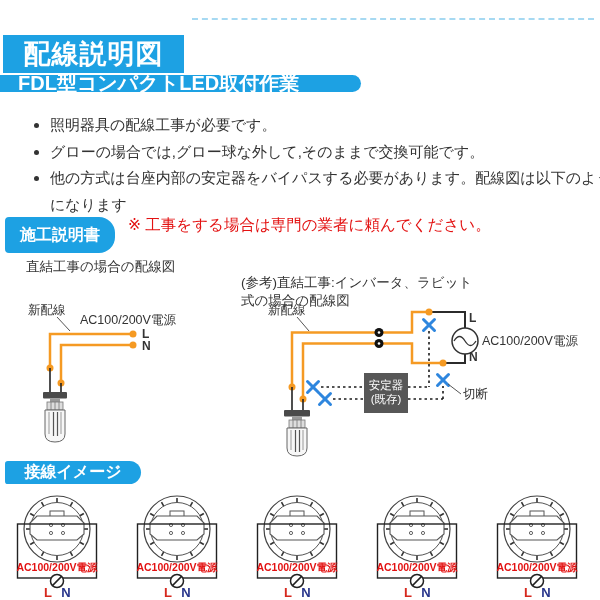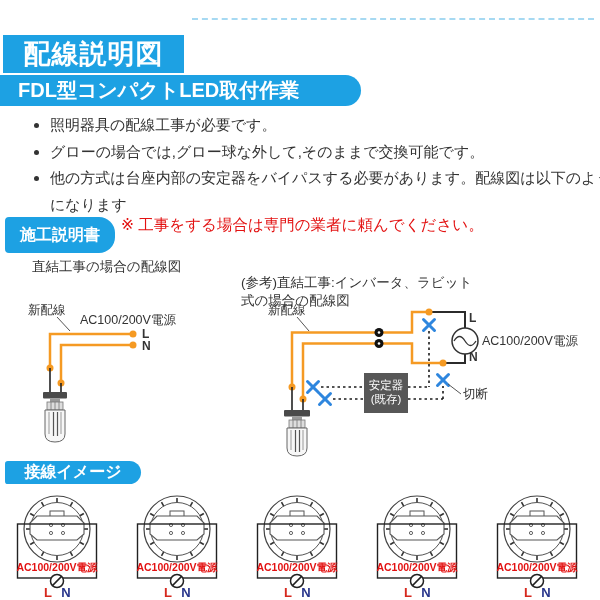--- a/index.html
+++ b/index.html
@@ -11,34 +11,34 @@
   
   .title-box{
     left:3px;top:3px;width:181px;height:38px;background:#1da1e3;color:#fff;
     font-size:27px;font-weight:700;display:flex;align-items:center;justify-content:center;
     letter-spacing:1px;
     margin-top:32px;
   }
   .title-dash{left:192px;top:18px;width:402px;height:0;border-top:2px dashed #a6d9f2;}
   
   .banner{background:#1da1e3;color:#fff;font-weight:700;display:flex;align-items:center;}
-  .banner-fdl{left:0;top:75px;width:343px;height:31px;border-radius:0 16px 16px 0;
+  .banner-fdl{left:0;top:75px;width:343px;height:17px;border-radius:0 16px 16px 0;
     font-size:20px;padding-left:18px;}
   .banner-seko{left:5px;top:217px;width:110px;height:36px;border-radius:4px 16px 16px 4px;
     font-size:16px;justify-content:center;}
   .banner-setsu{left:5px;top:461px;width:136px;height:23px;border-radius:4px 16px 16px 4px;
     font-size:16px;justify-content:center;}
   
   .bullets{left:16px;top:112px;width:576px;margin:0;padding:0 0 0 34px;list-style:disc outside;}
   .bullets li{font-size:15px;line-height:26.5px;color:#333;}
   
-  .warnings{left:121px;top:215px;color:#e31212;font-size:15.5px;line-height:19.5px;white-space:nowrap;}
+  .warnings{left:128px;top:215px;color:#e31212;font-size:15.5px;line-height:19.5px;white-space:nowrap;}
   
   .caption{font-size:13.5px;color:#333;line-height:18px;}
-  .caption-left{left:32px;top:258px;}
+  .caption-left{left:26px;top:258px;}
   .caption-right{left:241px;top:258px;width:240px;margin-top:16px;}
   svg text{font-family:"Liberation Sans","DejaVu Sans",sans-serif;}
 </style>
 </head>
 <body>
 
 <div class="abs title-box">配線説明図</div>
 <div class="abs title-dash"></div>
 
 <div class="abs banner banner-fdl">FDL型コンパクトLED取付作業</div>

